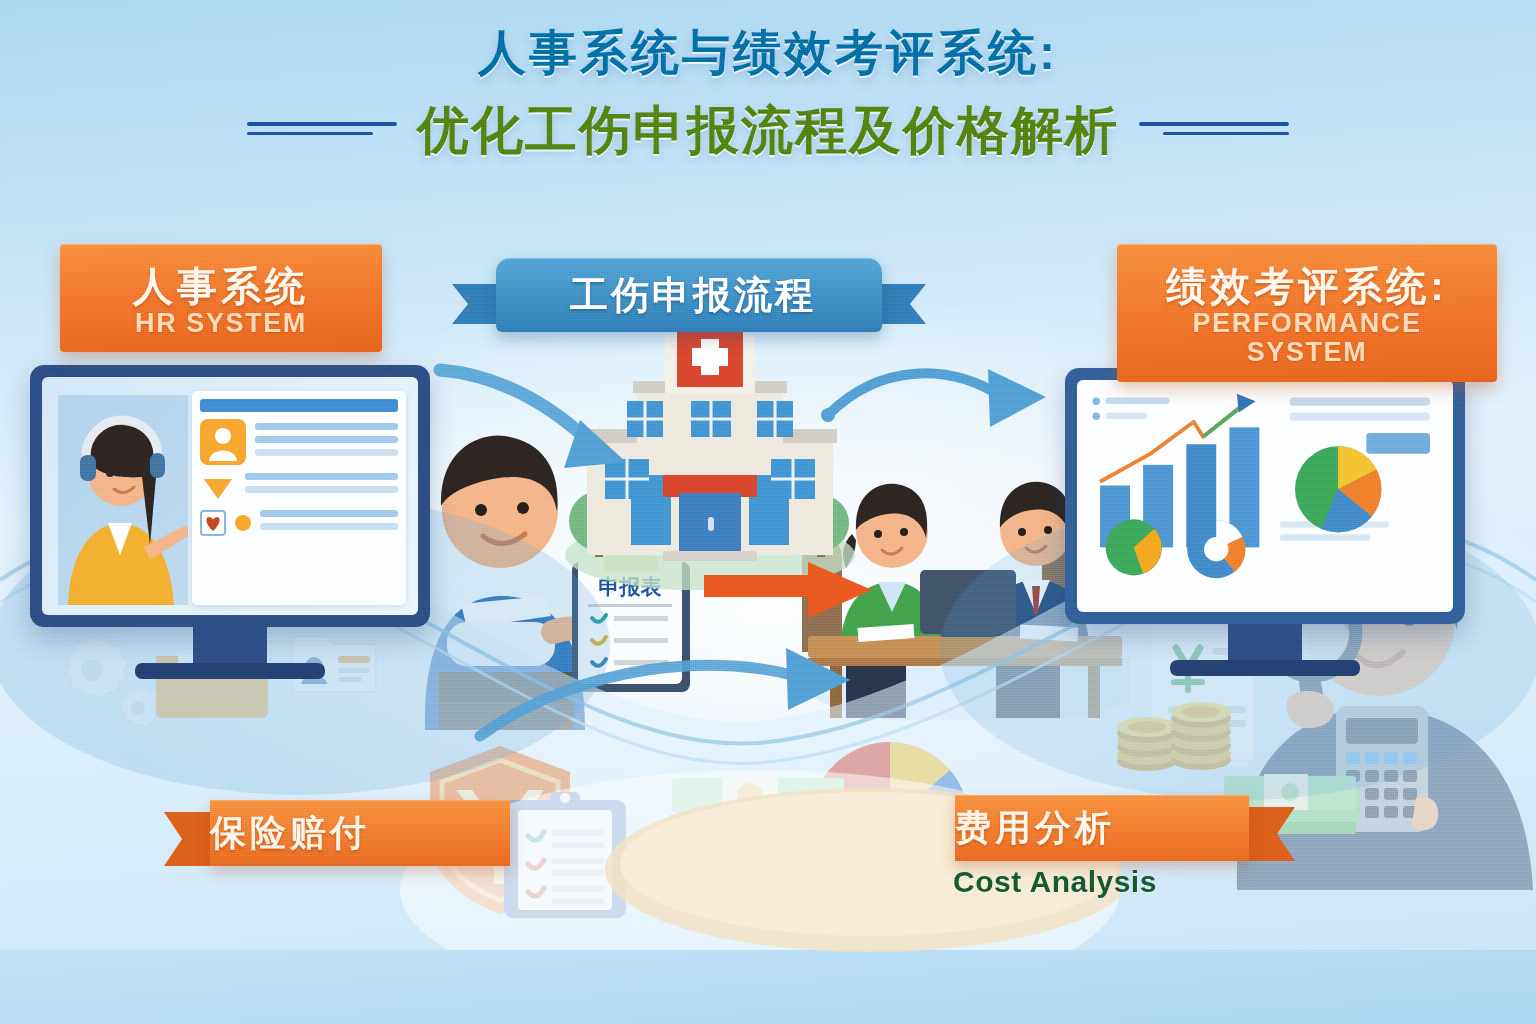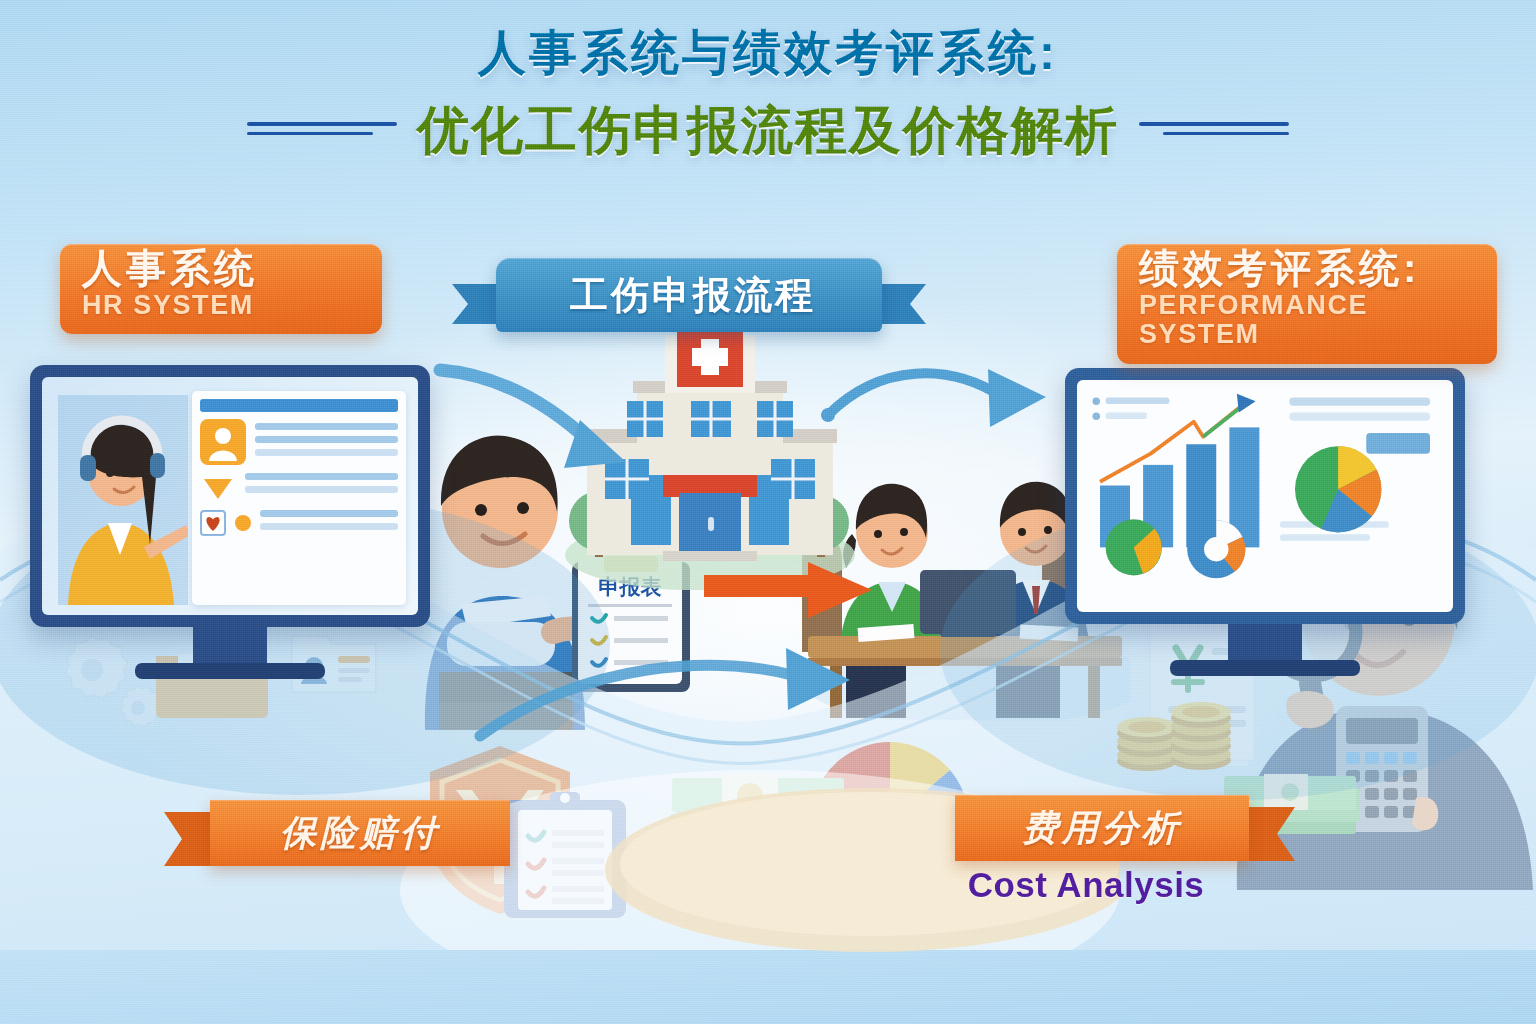--- a/index.html
+++ b/index.html
@@ -40,23 +40,23 @@
   .sub-rule.r:after  { top:1px; left:24px; right:0; height:3px; }
   .title-sub {
     font-size:52px; font-weight:bold; letter-spacing:2px; color:#4d7c0f;
     text-shadow: 0 2px 0 rgba(255,255,255,.7), 0 4px 8px rgba(30,70,140,.18);
   }
 
   
   .badge {
     position:absolute; z-index:32;
     background:linear-gradient(178deg,#f7873a 0%,#ef6d28 55%,#e55f1c 100%);
-    border-radius:12px; 
+    border-radius:4px; text-align:center;
     box-shadow: 0 7px 16px rgba(180,80,20,.35), inset 0 1px 0 rgba(255,255,255,.3);
-    padding:2px 22px 14px;
+    padding:20px 22px 14px;
   }
   .badge .cn { font-size:40px; font-weight:bold; color:#fff7ec; letter-spacing:4px; line-height:1.12;
                text-shadow:0 2px 3px rgba(140,55,10,.4); }
   .badge .en { font-size:27px; font-weight:bold; color:#ffd9b3; letter-spacing:1.6px; line-height:1.1;
                text-shadow:0 1px 2px rgba(140,55,10,.35); }
   #badge-hr   { left:60px;  top:244px; width:322px; }
   #badge-perf { left:1117px;top:244px; width:380px; }
 
   
   #ribbon-flow { position:absolute; left:496px; top:258px; width:386px; height:74px; z-index:33; }
@@ -72,35 +72,34 @@
     box-shadow:0 7px 15px rgba(20,70,120,.3), inset 0 1px 0 rgba(255,255,255,.25);
     padding-left:8px;
   }
   #ribbon-flow .txt { font-size:38px; font-weight:bold; color:#fff; letter-spacing:3px;
                       text-shadow:0 2px 3px rgba(10,55,100,.4); }
 
   
   .oribbon { position:absolute; z-index:34; height:66px; }
   .oribbon .bd {
     position:absolute; inset:0; background:linear-gradient(180deg,#f68a3c 0%,#ef6f28 70%,#e7641f 100%);
-    display:flex; align-items:center; justify-content:center;
+    display:flex; align-items:center; 
     box-shadow:0 6px 13px rgba(170,75,20,.32), inset 0 1px 0 rgba(255,255,255,.22);
-    font-style:italic;
   }
   .oribbon .txt { font-size:36px; font-weight:bold; color:#fff4e6; letter-spacing:4px;
                   text-shadow:0 2px 3px rgba(140,55,10,.4); }
   .oribbon .fork {
     position:absolute; top:12px; width:58px; height:54px; background:#d95a19;
   }
   .oribbon .fork.l { left:-46px; clip-path:polygon(0 0,100% 0,100% 100%,0 100%,18px 50%); }
   .oribbon .fork.r { right:-46px; clip-path:polygon(0 0,100% 0,calc(100% - 18px) 50%,100% 100%,0 100%); }
   #ribbon-ins  { left:210px; top:800px; width:300px; }
   #ribbon-cost { left:955px; top:795px; width:294px; }
-  #cost-en { position:absolute; left:955px; top:865px; width:262px; text-align:center; z-index:34;
-             font-size:35px; font-weight:bold; color:#4c1d95; letter-spacing:.5px;
+  #cost-en { position:absolute; left:924px; top:865px; width:262px; text-align:center; z-index:34;
+             font-size:30px; font-weight:bold; color:#14532d; letter-spacing:.5px;
              text-shadow:0 1px 1px rgba(255,255,255,.6); }
 
   
   .swoosh { position:absolute; z-index:4; pointer-events:none; }
 
   
   .monitor { position:absolute; z-index:10; }
   .mon-frame { background:#2a4a7d; border-radius:14px; padding:12px; box-shadow:0 12px 26px rgba(25,60,110,.3); }
   .mon-screen { background:#eef6fd; border-radius:6px; overflow:hidden; position:relative; }
   .mon-neck { width:74px; height:36px; background:#2a4a7d; margin:0 auto; }

